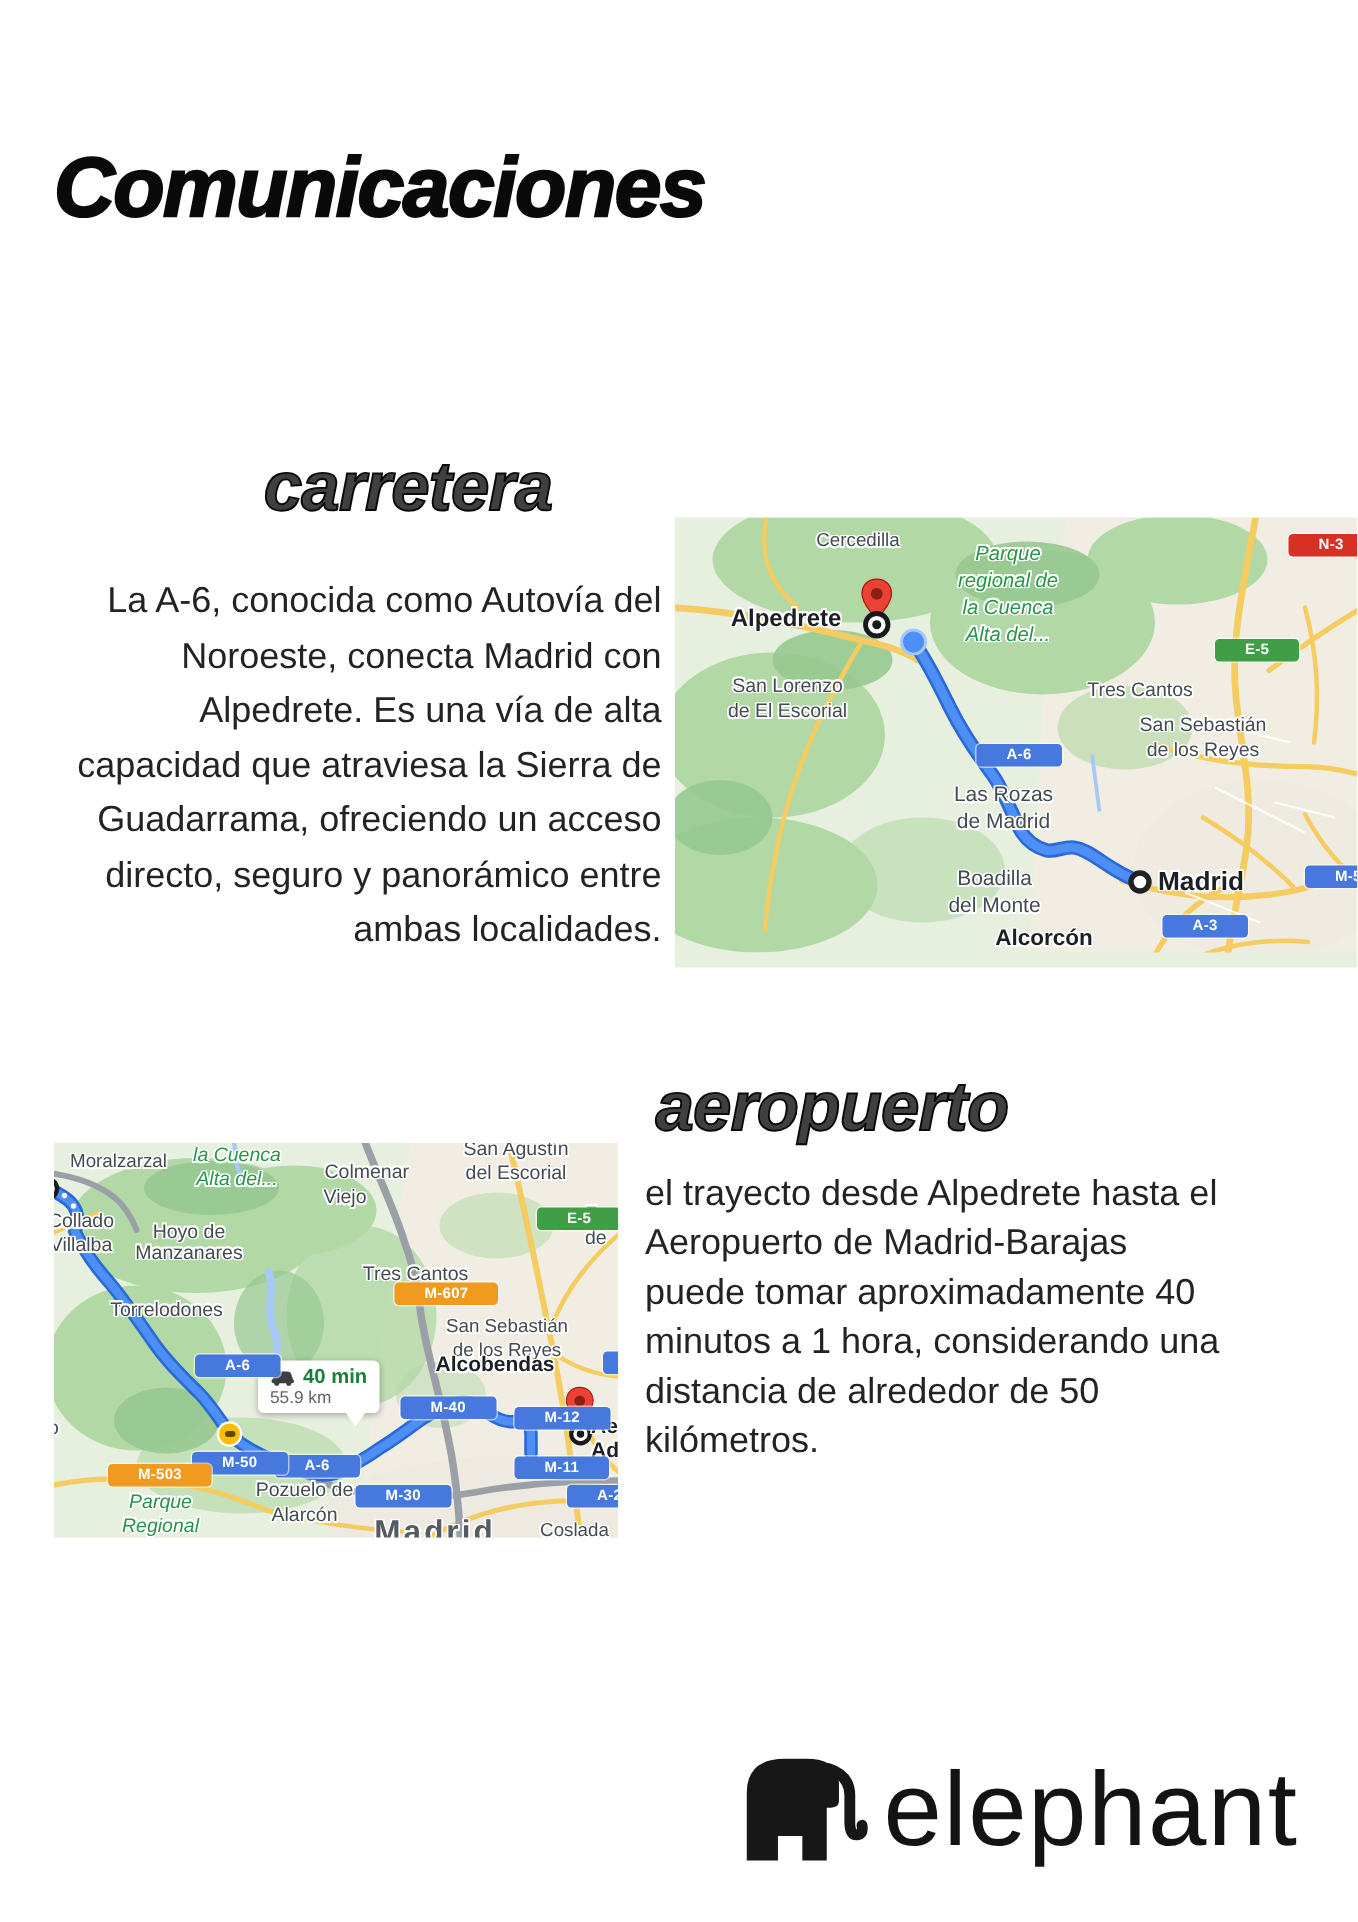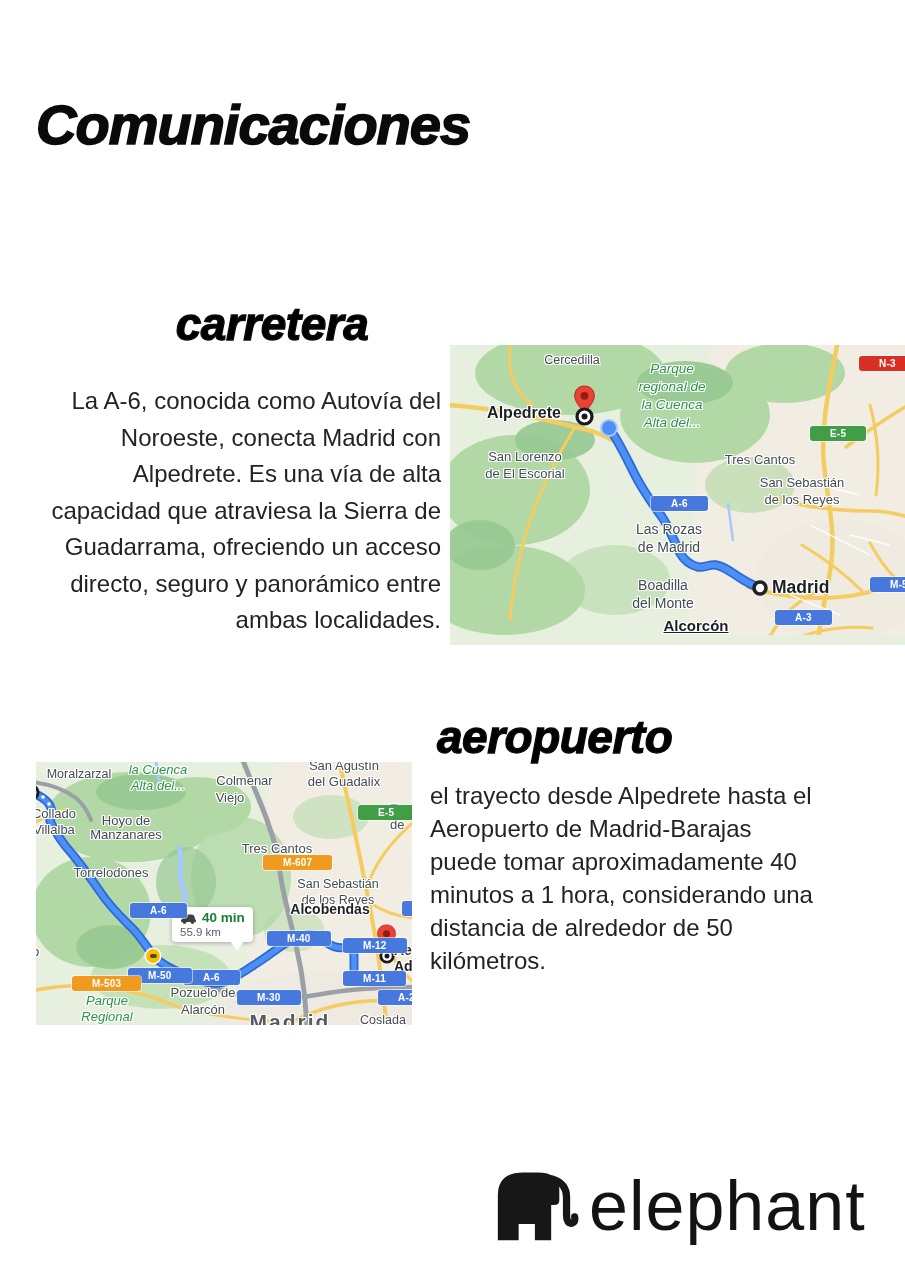--- a/index.html
+++ b/index.html
@@ -4,21 +4,21 @@
 <style>
   html,body{margin:0;padding:0;background:#fff;}
   .page{position:relative;width:905px;height:1281px;background:#ffffff;overflow:hidden;
         font-family:"Liberation Sans","DejaVu Sans",sans-serif;color:#1f2022;}
   .abs{position:absolute;}
 
   
   .title{font-size:56px;font-weight:700;font-style:italic;letter-spacing:-1px;
          -webkit-text-stroke:1.6px #0a0a0a;color:#0a0a0a;white-space:nowrap;}
   .h2{font-size:46px;font-weight:700;font-style:italic;letter-spacing:-.5px;
-      -webkit-text-stroke:1.3px #0a0a0a;color:#000000;white-space:nowrap;}
+      -webkit-text-stroke:1.3px #0a0a0a;color:#404040;white-space:nowrap;}
 
   
   .para{font-size:24px;line-height:36.5px;color:#222325;}
   .para.right{text-align:right;}
   .para.center{text-align:left;line-height:33px;}
 
   
   .map{position:absolute;overflow:hidden;background:#e7efdf;}
   .map svg.bg{position:absolute;left:0;top:0;}
   .hl{text-shadow:-1px 0 0 #fff,1px 0 0 #fff,0 -1px 0 #fff,0 1px 0 #fff,
@@ -140,21 +140,21 @@
     <span class="mlabel hl" style="left:75px;top:104px;font-size:13px;">San Lorenzo</span>
     <span class="mlabel hl" style="left:75px;top:121px;font-size:13px;">de El Escorial</span>
     <span class="mlabel hl" style="left:310px;top:107px;font-size:13px;">Tres Cantos</span>
     <span class="mlabel hl" style="left:352px;top:130px;font-size:13px;">San Sebastián</span>
     <span class="mlabel hl" style="left:352px;top:147px;font-size:13px;">de los Reyes</span>
     <span class="mlabel hl" style="left:219px;top:176px;font-size:14px;">Las Rozas</span>
     <span class="mlabel hl" style="left:219px;top:194px;font-size:14px;">de Madrid</span>
     <span class="mlabel hl" style="left:213px;top:232px;font-size:14px;">Boadilla</span>
     <span class="mlabel hl" style="left:213px;top:250px;font-size:14px;">del Monte</span>
     <span class="mlabel hl city noctr" style="left:322px;top:234px;font-size:17.5px;">Madrid</span>
-    <span class="mlabel hl city" style="left:246px;top:273px;font-size:15px;text-decoration:underline;">Alcorcón</span>
+    <span class="mlabel hl city" style="left:246px;top:273px;font-size:15px;">Alcorcón</span>
 
     <span class="badge b-red" style="left:409px;top:11px;">N-3</span>
     <span class="badge b-green" style="left:360px;top:81px;">E-5</span>
     <span class="badge b-blue" style="left:201px;top:151px;">A-6</span>
     <span class="badge b-blue" style="left:420px;top:232px;">M-50</span>
     <span class="badge b-blue" style="left:325px;top:265px;">A-3</span>
   </div>
 
   <div class="abs h2" style="left:437px;top:710px;">aeropuerto</div>
 
@@ -243,21 +243,21 @@
       </div>
       <div class="tt-dist">55.9 km</div>
     </div>
 
     <span class="mlabel hl" style="left:43px;top:4px;">Moralzarzal</span>
     <span class="mlabel hl green-it" style="left:122px;top:0px;font-size:13px;">la Cuenca</span>
     <span class="mlabel hl green-it" style="left:122px;top:16px;font-size:13px;">Alta del...</span>
     <span class="mlabel hl" style="left:194px;top:11px;font-size:13px;padding-left:29px;">Colmenar</span>
     <span class="mlabel hl" style="left:194px;top:28px;font-size:13px;">Viejo</span>
     <span class="mlabel hl" style="left:308px;top:-4px;font-size:13px;">San Agustín</span>
-    <span class="mlabel hl" style="left:308px;top:12px;font-size:13px;">del Guadalix</span>
+    <span class="mlabel hl" style="left:308px;top:12px;font-size:13px;">del Escorial</span>
     <span class="mlabel hl" style="left:18px;top:44px;font-size:13px;">Collado</span>
     <span class="mlabel hl" style="left:18px;top:60px;font-size:13px;">Villalba</span>
     <span class="mlabel hl" style="left:90px;top:51px;font-size:13px;">Hoyo de</span>
     <span class="mlabel hl" style="left:90px;top:65px;font-size:13px;">Manzanares</span>
     <span class="mlabel hl" style="left:241px;top:79px;font-size:13px;">Tres Cantos</span>
     <span class="mlabel hl" style="left:75px;top:103px;font-size:13px;">Torrelodones</span>
     <span class="mlabel hl" style="left:302px;top:114px;font-size:12.5px;">San Sebastián</span>
     <span class="mlabel hl" style="left:302px;top:130px;font-size:12.5px;">de los Reyes</span>
     <span class="mlabel hl city" style="left:294px;top:139px;font-size:14px;">Alcobendas</span>
     <span class="mlabel hl noctr" style="left:354px;top:39px;font-size:13px;">Fuen</span>

